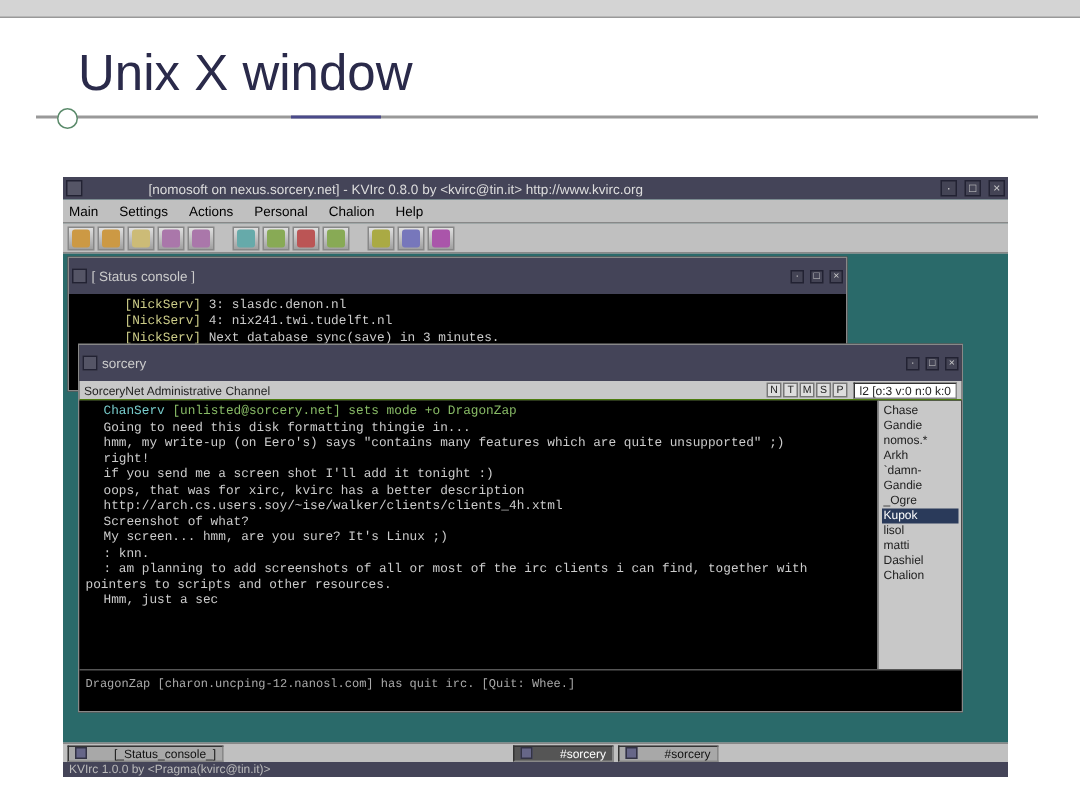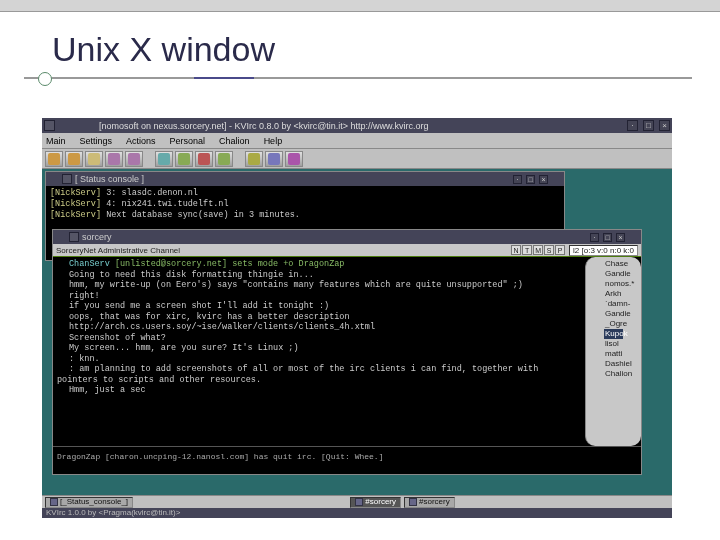--- a/index.html
+++ b/index.html
@@ -64,64 +64,64 @@
   .tbtn .g { width:12px; height:12px; border-radius:2px; }
   .tgap { width: 8px; }
 
   .workarea { position: absolute; left:0; top:51px; right:0; bottom:16px; }
 
   .childwin {
     position: absolute; background: #000;
     border: 1px solid #888; display:flex; flex-direction:column;
   }
   .childwin .ctitle {
-    height: 14px; background: #444458; display:flex; align-items:center;
-    padding: 0 16px; gap:3px;
+    height: 24px; background: #444458; display:flex; align-items:center;
+    padding: 0 2px; gap:3px;
   }
   .childwin .ctitle .ic { width:10px; height:10px; background:#556; border:1px solid #223; }
   .childwin .ctitle .lbl { color:#ccc; font-size:9px; flex:1; white-space:nowrap; overflow:hidden; }
   .childwin .ctitle .sq { width:9px; height:9px; background:#445; border:1px solid #223; margin-left:1px; font-size:7px; color:#ccc; text-align:center; line-height:8px; }
 
   .termbody {
     flex:1; background:#000; padding:2px 4px;
     font-family: "Courier New", monospace; font-size:8.5px; line-height:11px;
-    color:#7a7; overflow:hidden;
+    color:#7a7; overflow:hidden;margin-left:33px;
   }
   .termbody .y { color:#cc8; }
   .termbody .w { color:#ccc; }
 
   .chanbar {
     height: 13px; background:#c8c8c8; display:flex; align-items:center;
     font-size:8px; color:#222; padding:0 3px; border-bottom:1px solid #4d7c0f;
   }
   .chanbar .flags { display:flex; gap:1px; margin-left:4px; }
   .chanbar .flag { width:10px; height:10px; border:1px solid #777; background:#ddd; text-align:center; line-height:9px; font-size:7px; }
   .chanbar .field { margin-left:4px; height:11px; background:#fff; border:1px inset #888; padding:0 3px; line-height:10px; }
 
   .chanbody { flex:1; display:flex; background:#000; overflow:hidden; }
   .chat { flex:1; padding:2px 4px; font-family:"Courier New",monospace; font-size:8.5px; line-height:10.5px; color:#ccc; overflow:hidden; }
   .chat .n { color:#7cc;margin-left:12px; }
   .chat .t { color:#ccc; }
   .chat .s { color:#8b6; }
-  .userlist { width:56px; background:#c8c8c8; border-left:1px solid #888; padding:2px 18px; font-size:8px; color:#222;border-radius:10px; }
+  .userlist { width:56px; background:#c8c8c8; border-left:1px solid #888; padding:2px 2px; font-size:8px; color:#222; }
   .userlist .u-item { padding:0 1px; line-height:10px; }
   .userlist .sel { background:#2a3a5a; color:#fff; }
 
   .chaninput {
     height:28px; background:#000; border-top:1px solid #555;
     font-family:"Courier New",monospace; font-size:8px; color:#aaa;
     padding:4px 4px; line-height:11px;
   }
 
   .taskbar {
     position:absolute; left:0; right:0; bottom:10px; height:13px;
     background:#c0c0c0; display:flex; align-items:center; gap:3px; padding:0 3px;
     border-top:1px solid #888;
   }
-  .task { height:11px; border:1px inset #888; background:#a8a8a8; padding:0 4px; font-size:8px; color:#111; line-height:10px; display:flex; align-items:center; gap:2px; }
+  .task { height:11px; border:1px inset #888; background:#a8a8a8; padding:0 4px; font-size:8px; color:#111; line-height:10px; display:flex; align-items:flex-start; gap:18px; }
   .task.active { background:#555; color:#fff; }
   .task .dot { width:8px; height:8px; background:#668; border:1px solid #334; }
 
   .statusbar {
     position:absolute; left:0; right:0; bottom:0; height:10px;
     background:#444458; color:#bbb; font-size:8px; padding:0 4px; line-height:10px;
   }
 </style>
 </head>
 <body>

